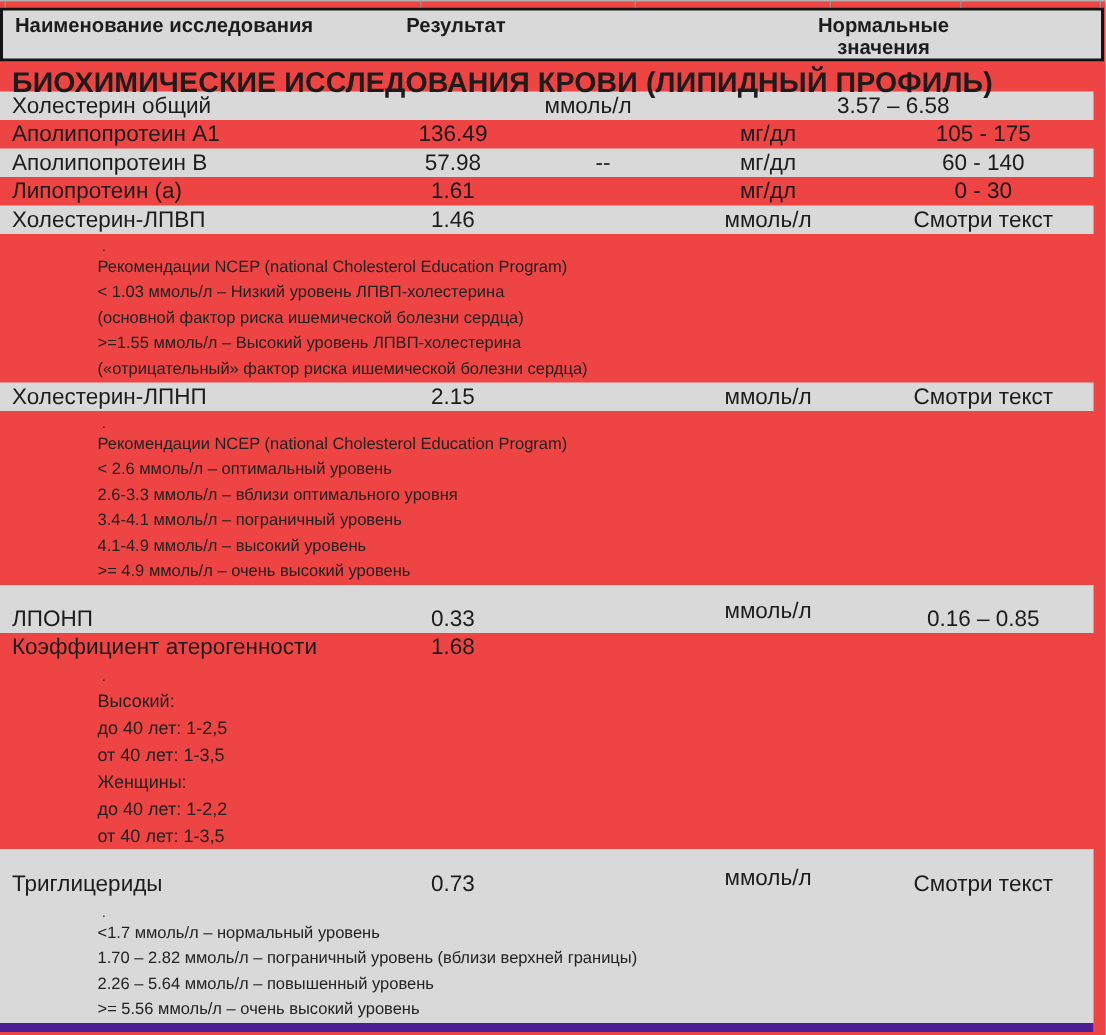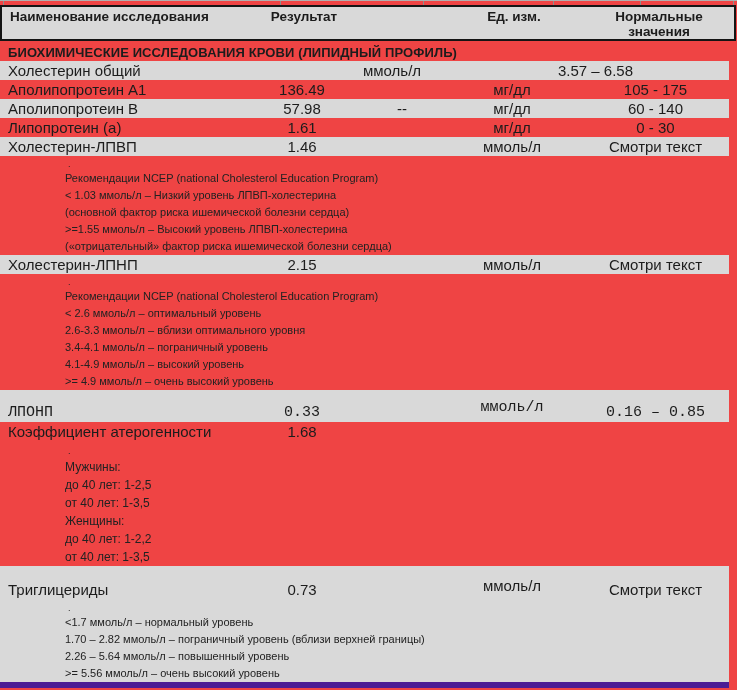--- a/index.html
+++ b/index.html
@@ -27,32 +27,32 @@
   }
   .c-name   { flex:0 0 242px; padding-left:8px; text-align:left; }
   .c-result { flex:0 0 120px; text-align:center; }
   .c-flag   { flex:0 0 80px;  text-align:center; }
   .c-units  { flex:0 0 140px; text-align:center; }
   .c-normal { flex:1 1 auto;  text-align:center; }
   .thead .c-normal { max-width:150px; margin:0 auto; }
 
   .section-title {
     height:20px; padding:4px 0 12px 8px;
-    font-size:13px; font-weight:bold; letter-spacing:0.1px;
+    font-size:19px; font-weight:bold; letter-spacing:0.1px;
   }
 
   .trow {
     display:flex; width:729px; height:19px;
     font-size:15px; line-height:19px;
   }
   .shade { background:#d9d9d9; }
 
   
   .trow.tall {
-    height:32px; align-items:flex-end; line-height:15px; padding-bottom:2px;font-family:Liberation Mono, monospace;
+    height:32px; align-items:flex-end; line-height:15px; padding-bottom:2px;
   }
   .raised { transform:translateY(-5px); }
 
   
   .notes { padding:2px 0 0 65px; font-size:11px; color:#222; }
   .note-marker { height:12px; line-height:12px; font-size:9px; padding-left:3px; }
   .note-line { line-height:17px; white-space:nowrap; }
   .notes-ka { padding-top:3px; }
   .notes-ka .note-marker { height:14px; line-height:14px; }
   .notes-ka .note-line { font-size:12px; line-height:18px; }
@@ -78,21 +78,20 @@
     <span class="tick" style="left:423px"></span>
     <span class="tick" style="left:553px"></span>
     <span class="tick" style="left:640px"></span>
     <span class="tick" style="left:733px"></span>
   </div>
 
   <div class="thead">
     <div class="c-name">Наименование исследования</div>
     <div class="c-result">Результат</div>
     <div class="c-flag"></div>
-    <div class="c-units">Ед. изм.</div>
     <div class="c-normal">Нормальные значения</div>
   </div>
 
   <div class="section-title">БИОХИМИЧЕСКИЕ ИССЛЕДОВАНИЯ КРОВИ (ЛИПИДНЫЙ ПРОФИЛЬ)</div>
 
   <div class="trow shade">
     <div class="c-name">Холестерин общий</div>
     <div class="c-flag"></div>
     <div class="c-units">ммоль/л</div>
     <div class="c-normal">3.57 – 6.58</div>
@@ -164,21 +163,21 @@
   <div class="trow">
     <div class="c-name">Коэффициент атерогенности</div>
     <div class="c-result">1.68</div>
     <div class="c-flag"></div>
     <div class="c-units"></div>
     <div class="c-normal"></div>
   </div>
 
   <div class="notes notes-ka">
     <div class="note-marker">.</div>
-    <div class="note-line">Мужчины:</div>
+    <div class="note-line">Высокий:</div>
     <div class="note-line">до 40 лет: 1-2,5</div>
     <div class="note-line">от 40 лет: 1-3,5</div>
     <div class="note-line">Женщины:</div>
     <div class="note-line">до 40 лет: 1-2,2</div>
     <div class="note-line">от 40 лет: 1-3,5</div>
   </div>
 
   <div class="tg-block">
     <div class="trow">
       <div class="c-name">Триглицериды</div>

